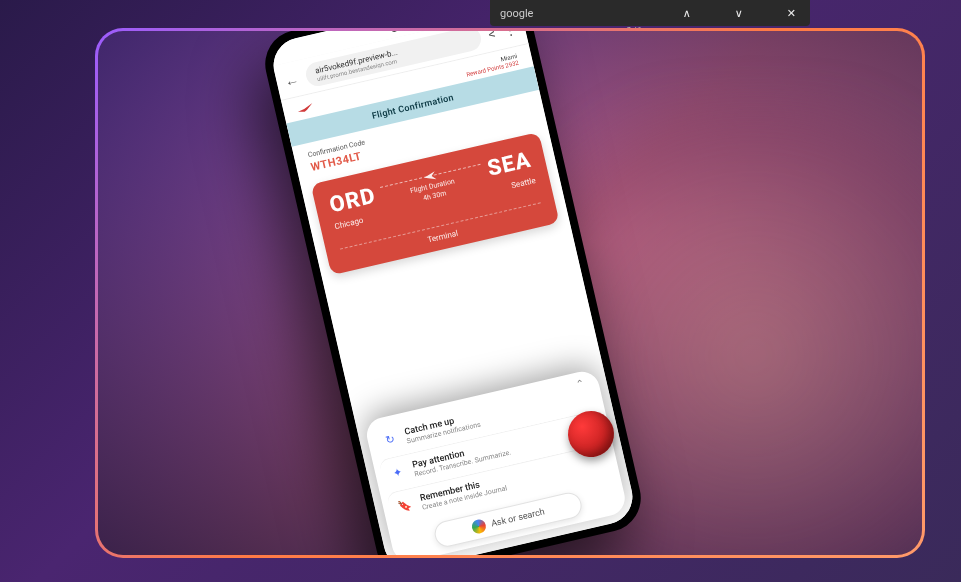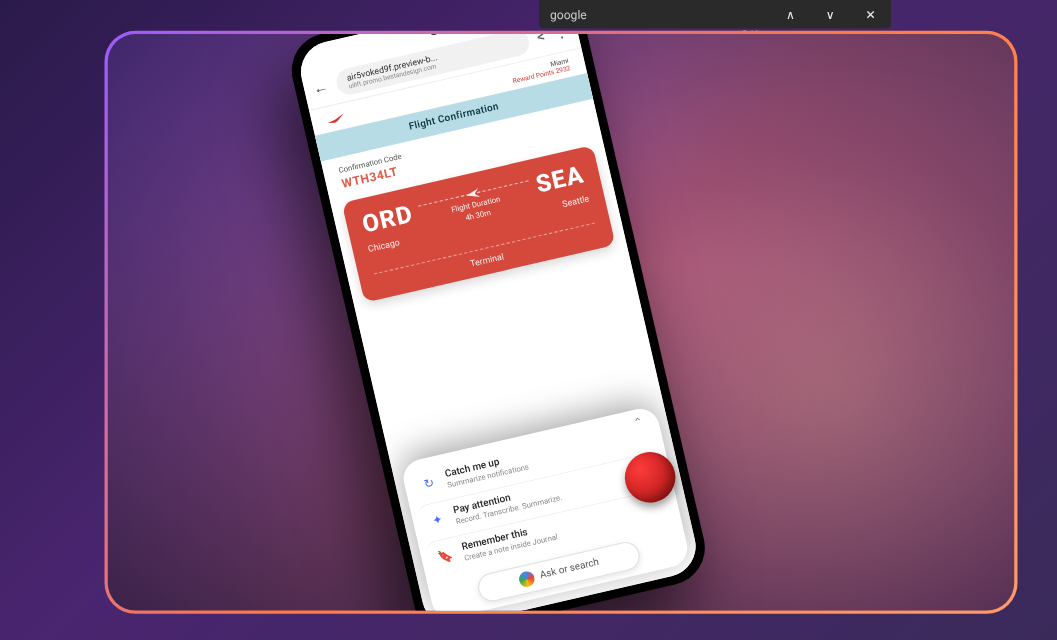--- a/index.html
+++ b/index.html
@@ -17,21 +17,21 @@
     position: absolute;
     top: 0;
     left: 490px;
     width: 320px;
     height: 26px;
     background: #2a2a2a;
     border-radius: 0 0 4px 4px;
     display: flex;
     align-items: center;
     padding: 0 10px;
-    gap: 20px;
+    gap: 36px;
     color: #ccc;
     font-size: 11px;
   }
   .find-bar .count { margin-left: auto; color: #aaa; margin-top: 36px; }
   .find-bar .ctrl { cursor: pointer; color: #eee; padding: 0 4px; }
 
   
   .frame {
     position: absolute;
     left: 95px;

